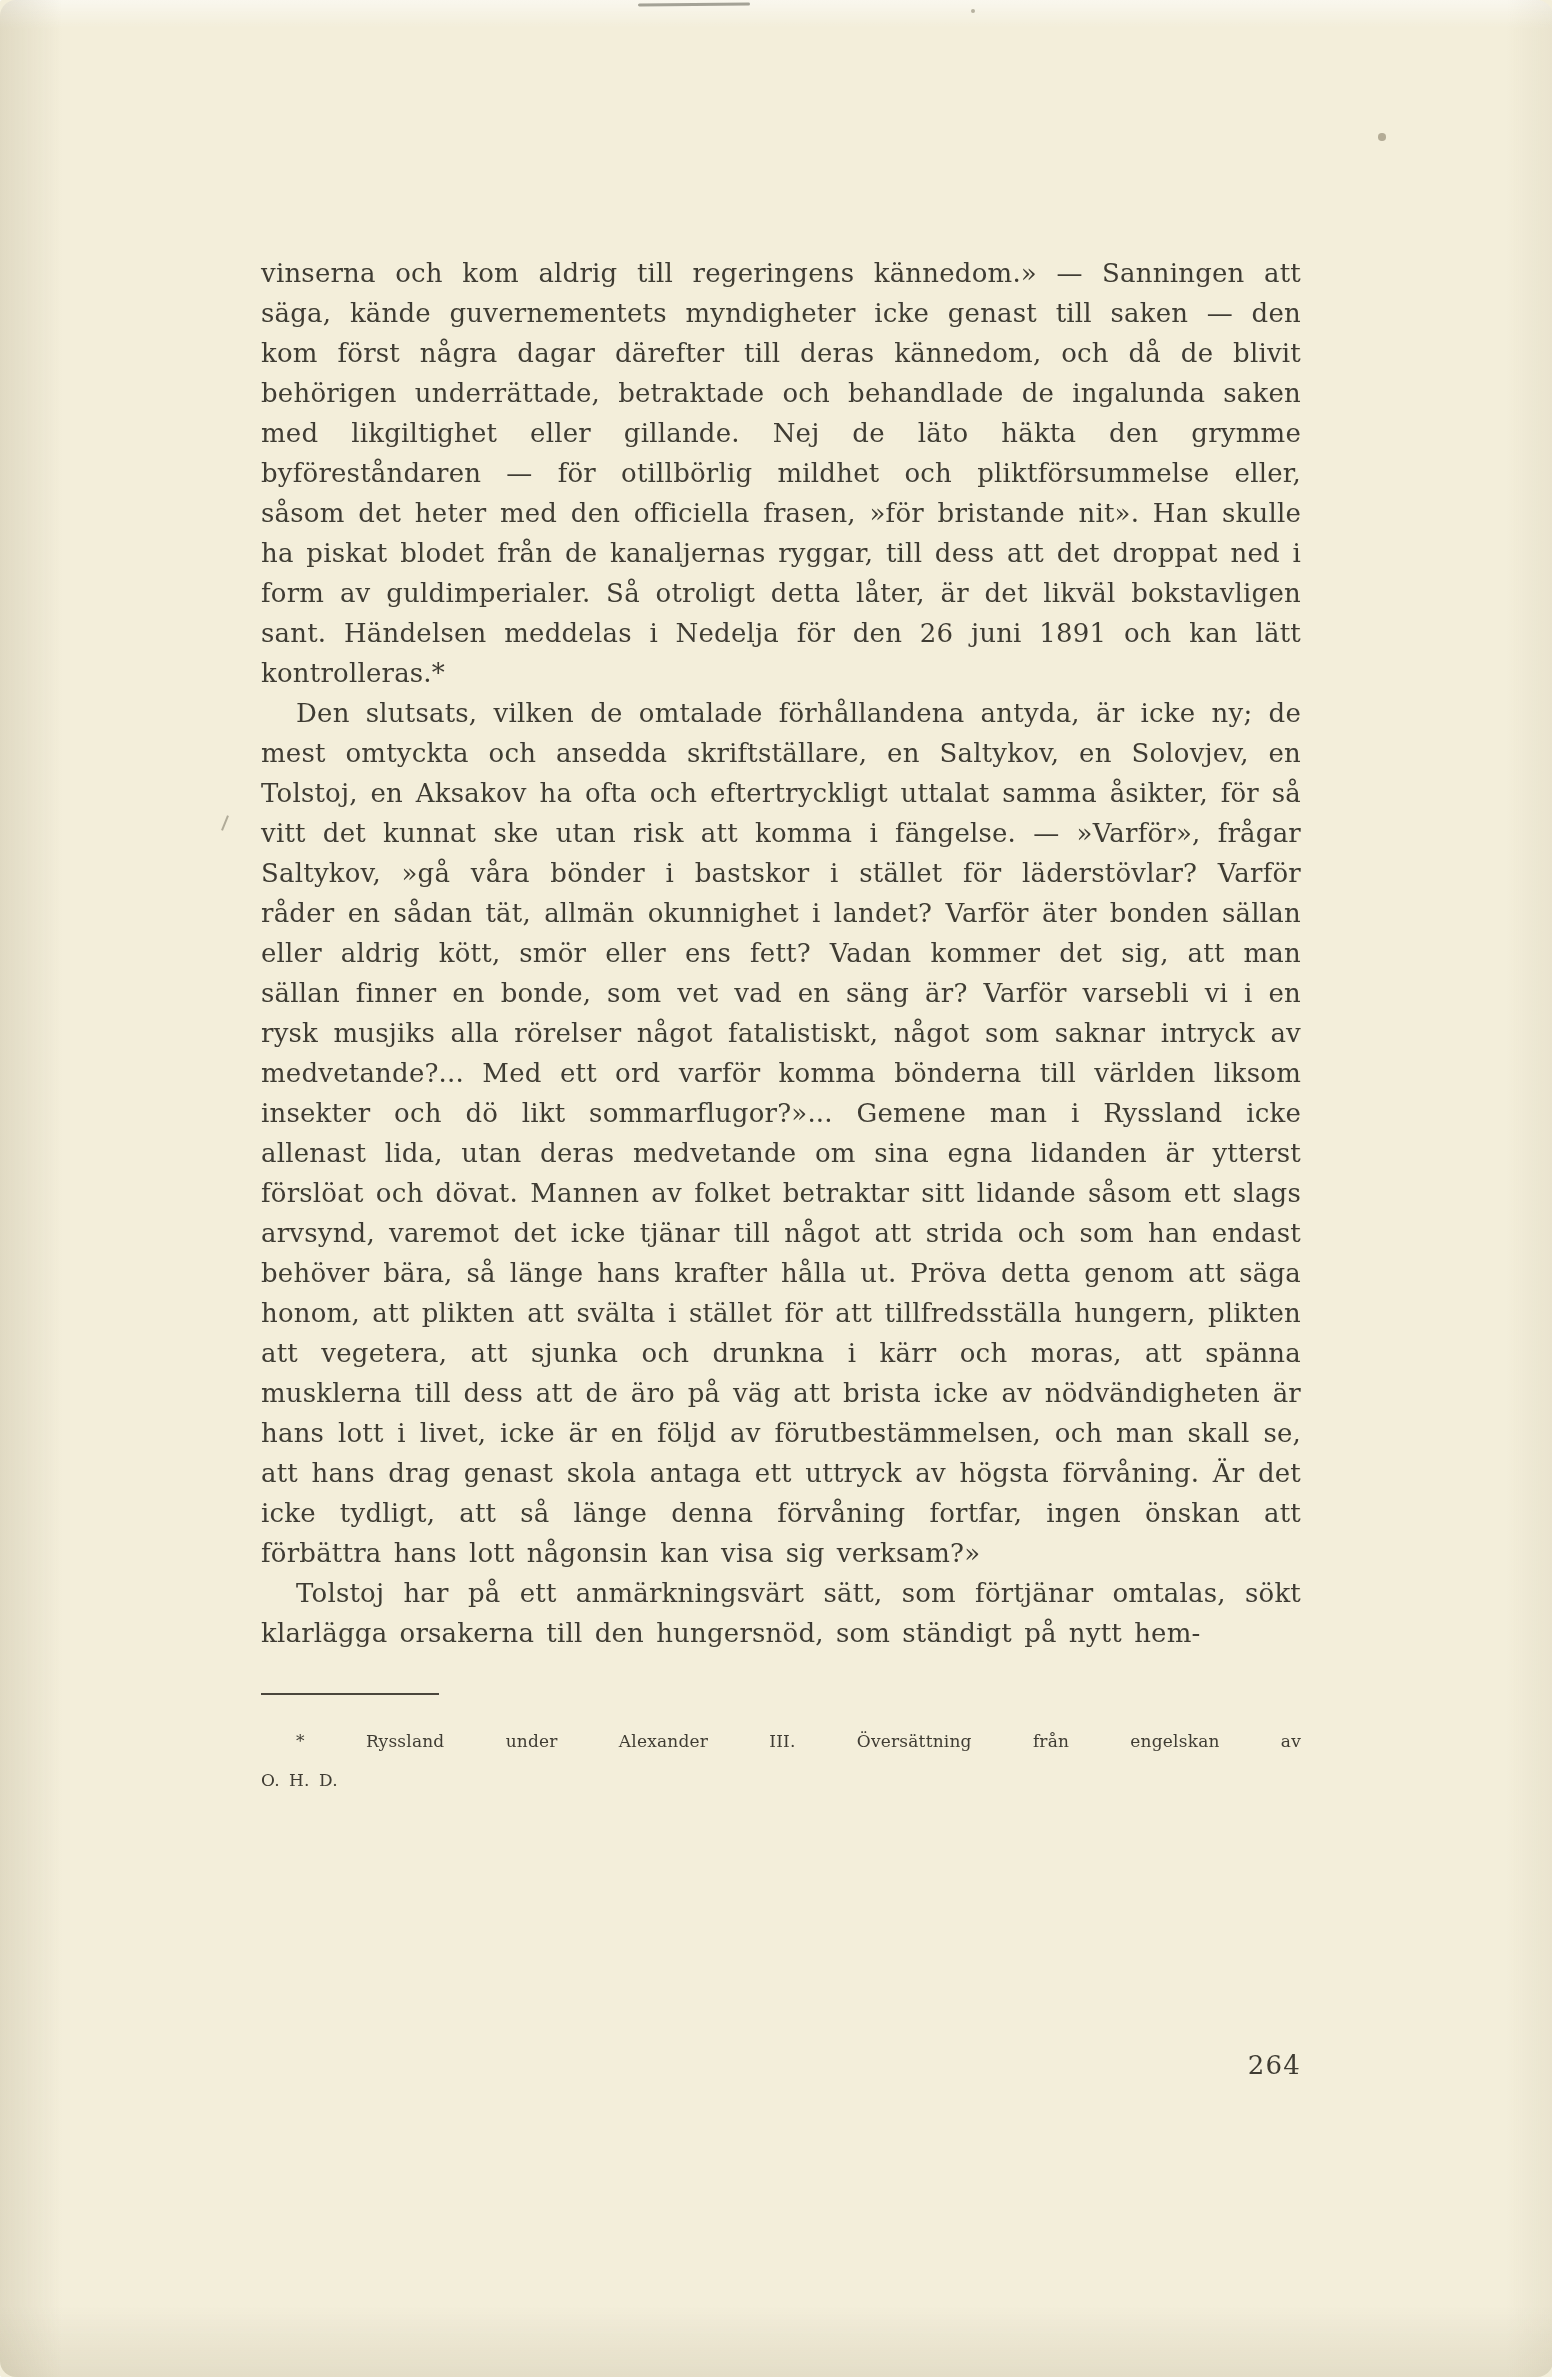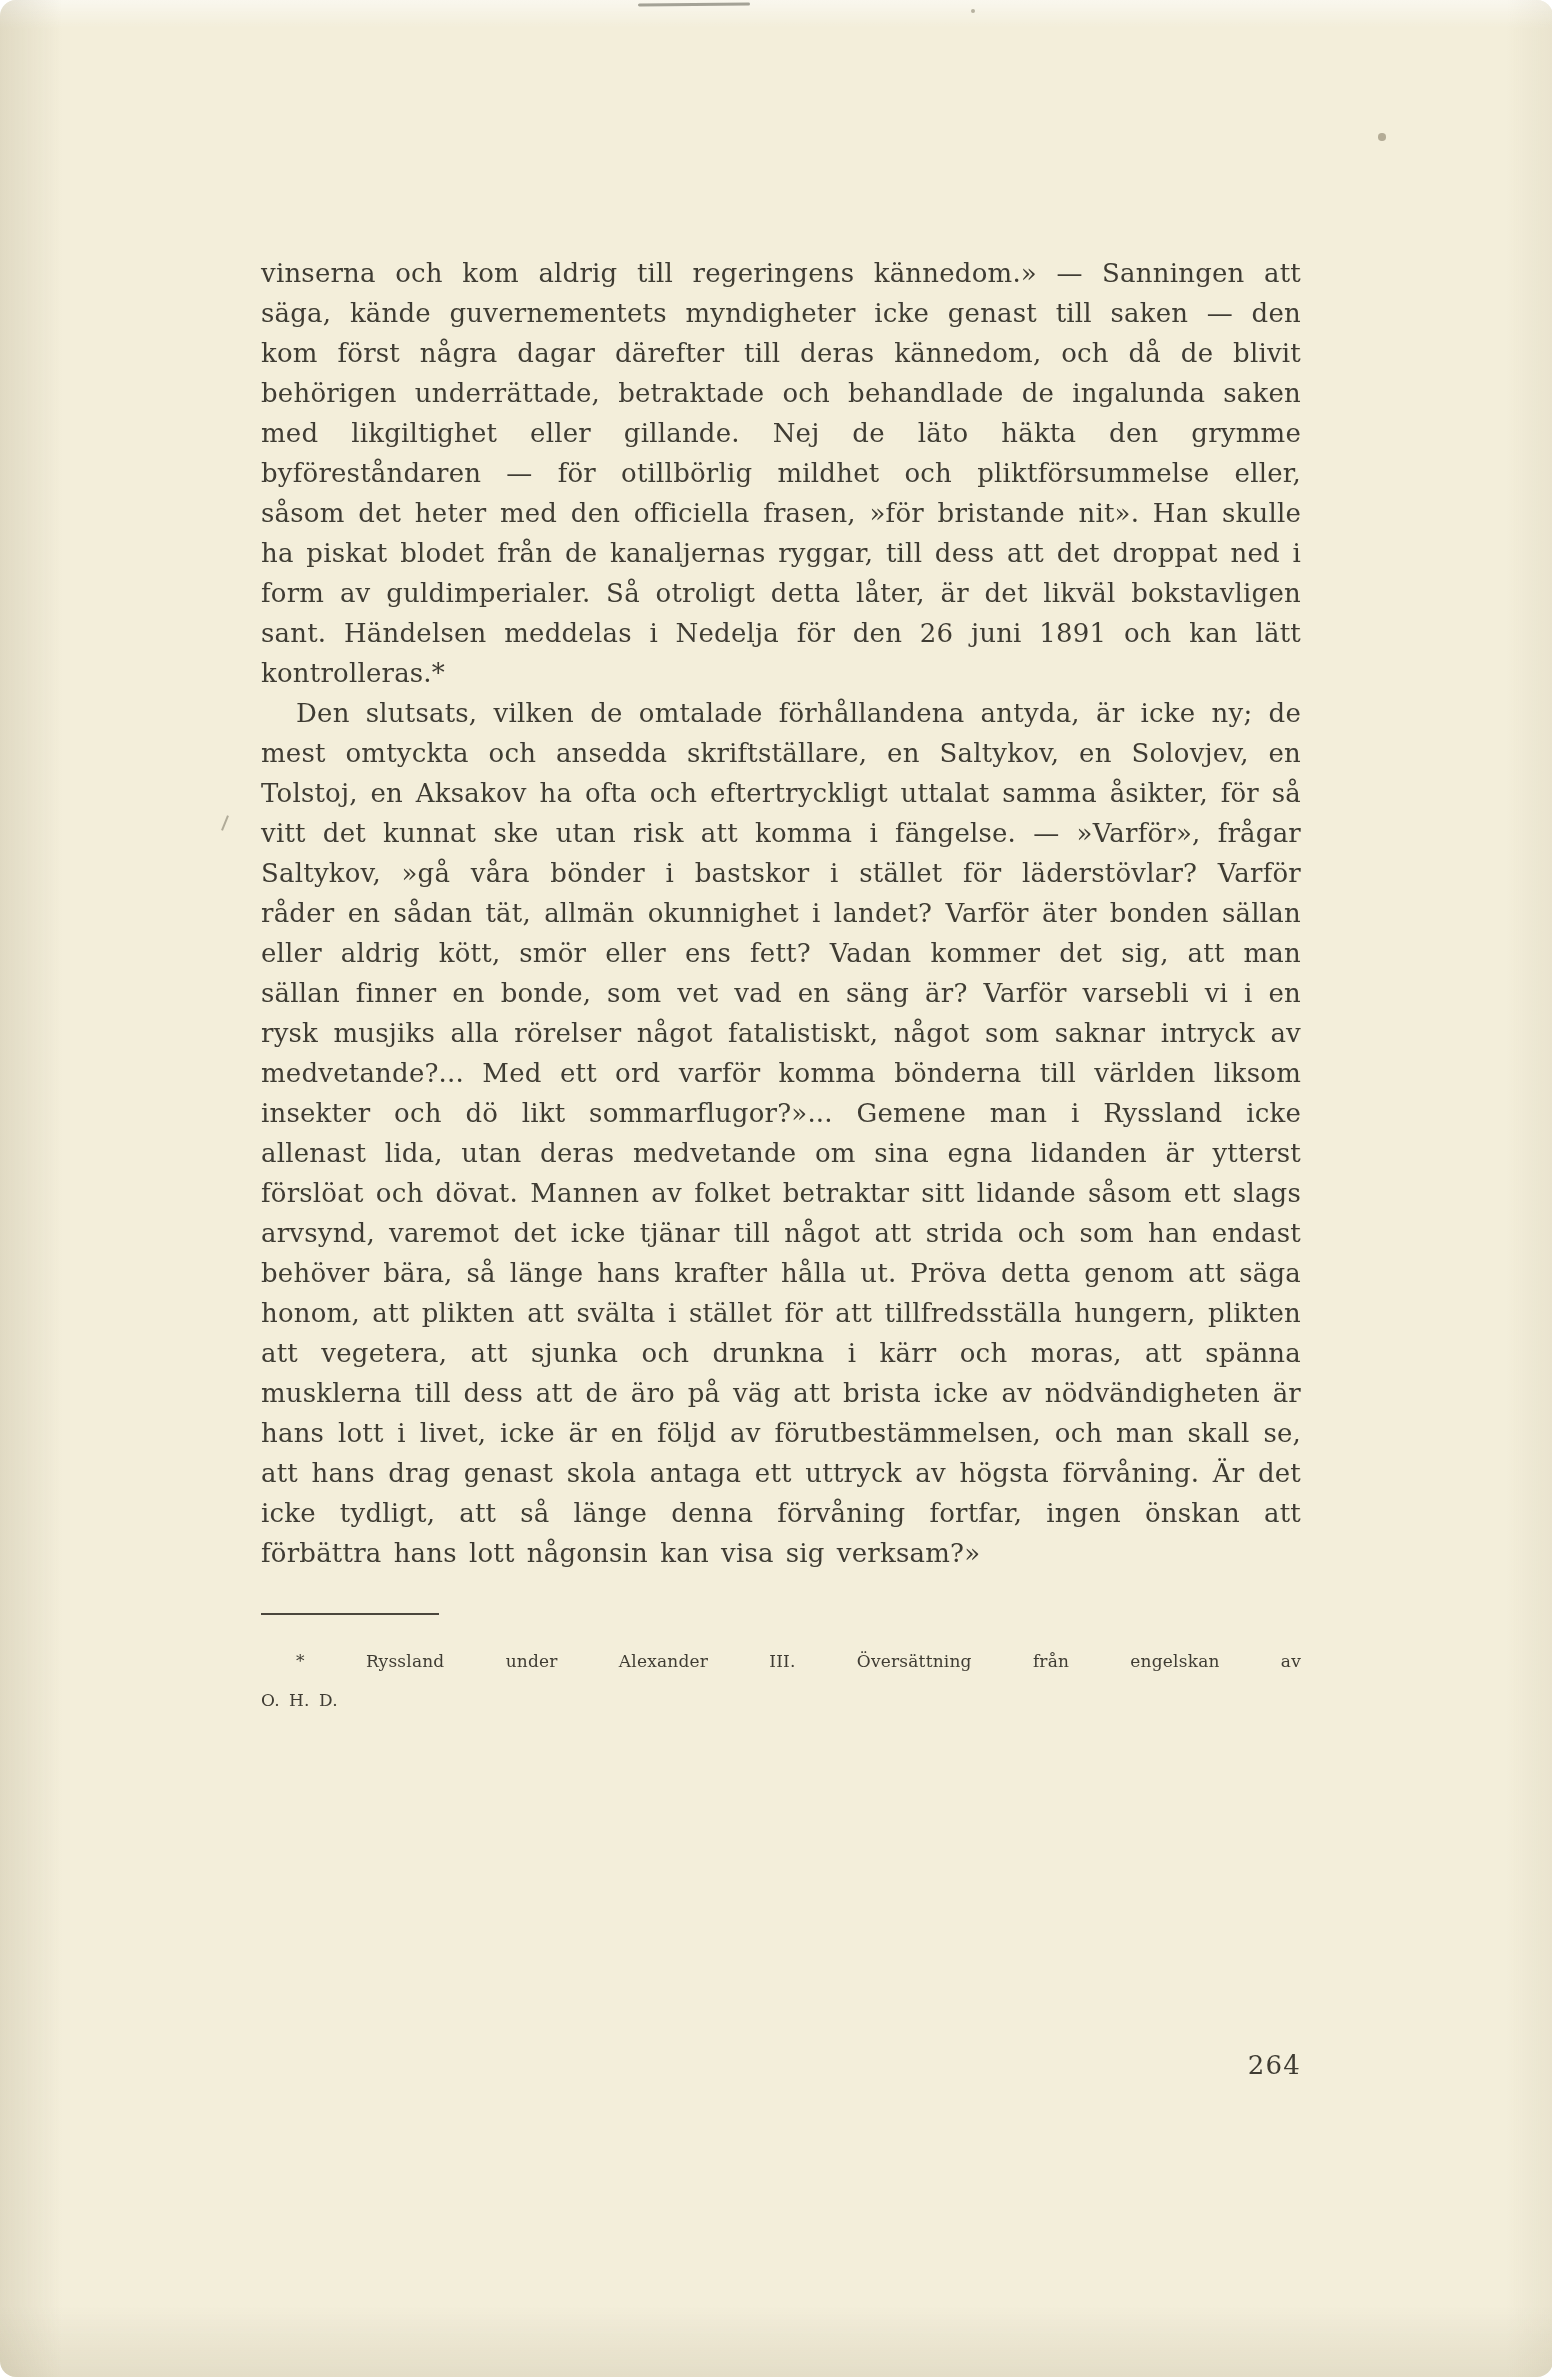--- a/index.html
+++ b/index.html
@@ -13,21 +13,21 @@
     width: 1553px;
     height: 2377px;
     position: relative;
     overflow: hidden;
     font-family: "DejaVu Serif", "Liberation Serif", serif;
   }
   .paper {
     position: absolute;
     inset: 0;
     background: var(--color-paper);
-    border-radius: 16px;
+    border-radius: 2px;
   }
   
   .paper::before {
     content: "";
     position: absolute;
     inset: 0;
     border-radius: 16px;
     pointer-events: none;
     background:
       linear-gradient(90deg, rgba(150,138,105,0.20), rgba(150,138,105,0.0) 4%),
@@ -124,20 +124,21 @@
 <div class="paper">
 
   <div class="artifact-dash"></div>
   <div class="artifact-dot-top"></div>
   <div class="artifact-dot-right"></div>
   <div class="artifact-slash"></div>
 
   <div class="text-block">
     <p class="para no-indent">vinserna och kom aldrig till regeringens kännedom.» — Sanningen att säga, kände guvernementets myndigheter icke genast till saken — den kom först några dagar därefter till deras kännedom, och då de blivit behörigen underrättade, betraktade och behandlade de ingalunda saken med likgiltighet eller gillande. Nej de läto häkta den grymme byföreståndaren — för otillbörlig mildhet och pliktförsummelse eller, såsom det heter med den officiella frasen, »för bristande nit». Han skulle ha piskat blodet från de kanaljernas ryggar, till dess att det droppat ned i form av guldimperialer. Så otroligt detta låter, är det likväl bokstavligen sant. Händelsen meddelas i Nedelja för den 26 juni 1891 och kan lätt kontrolleras.*</p>
     <p class="para">Den slutsats, vilken de omtalade förhållandena antyda, är icke ny; de mest omtyckta och ansedda skriftställare, en Saltykov, en Solovjev, en Tolstoj, en Aksakov ha ofta och eftertryckligt uttalat samma åsikter, för så vitt det kunnat ske utan risk att komma i fängelse. — »Varför», frågar Saltykov, »gå våra bönder i bastskor i stället för läderstövlar? Varför råder en sådan tät, allmän okunnighet i landet? Varför äter bonden sällan eller aldrig kött, smör eller ens fett? Vadan kommer det sig, att man sällan finner en bonde, som vet vad en säng är? Varför varsebli vi i en rysk musjiks alla rörelser något fatalistiskt, något som saknar intryck av medvetande?... Med ett ord varför komma bönderna till världen liksom insekter och dö likt sommarflugor?»... Gemene man i Ryssland icke allenast lida, utan deras medvetande om sina egna lidanden är ytterst förslöat och dövat. Mannen av folket betraktar sitt lidande såsom ett slags arvsynd, varemot det icke tjänar till något att strida och som han endast behöver bära, så länge hans krafter hålla ut. Pröva detta genom att säga honom, att plikten att svälta i stället för att tillfredsställa hungern, plikten att vegetera, att sjunka och drunkna i kärr och moras, att spänna musklerna till dess att de äro på väg att brista icke av nödvändigheten är hans lott i livet, icke är en följd av förutbestämmelsen, och man skall se, att hans drag genast skola antaga ett uttryck av högsta förvåning. Är det icke tydligt, att så länge denna förvåning fortfar, ingen önskan att förbättra hans lott någonsin kan visa sig verksam?»</p>
+    <p class="para">Tolstoj har på ett anmärkningsvärt sätt, som förtjänar omtalas, sökt klarlägga orsakerna till den hungersnöd, som ständigt på nytt hem-</p>
 
     <div class="footnote-rule"></div>
 
     <p class="footnote-line first">* Ryssland under Alexander III. Översättning från engelskan av</p>
     <p class="footnote-line">O. H. D.</p>
   </div>
 
   <div class="page-number">264</div>
 
 </div>

